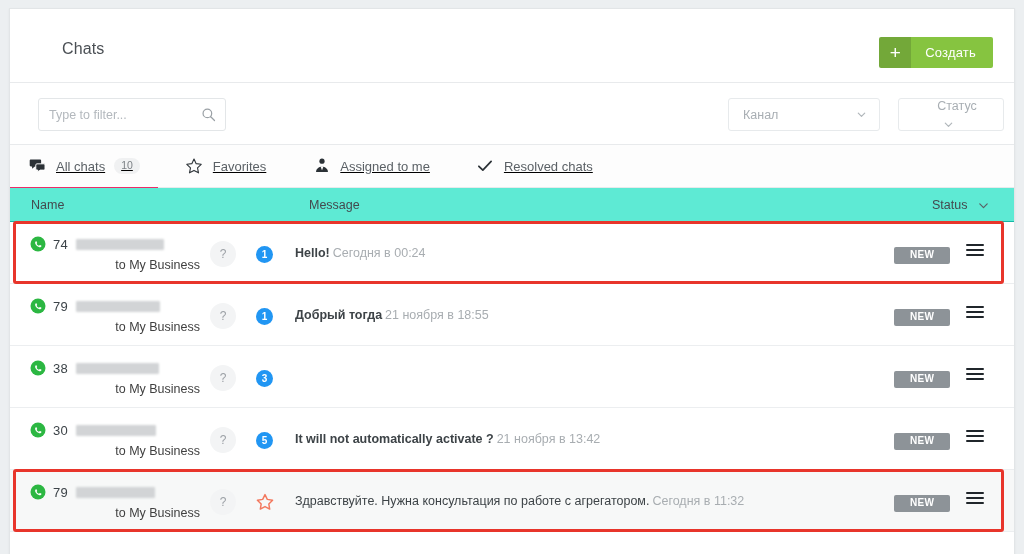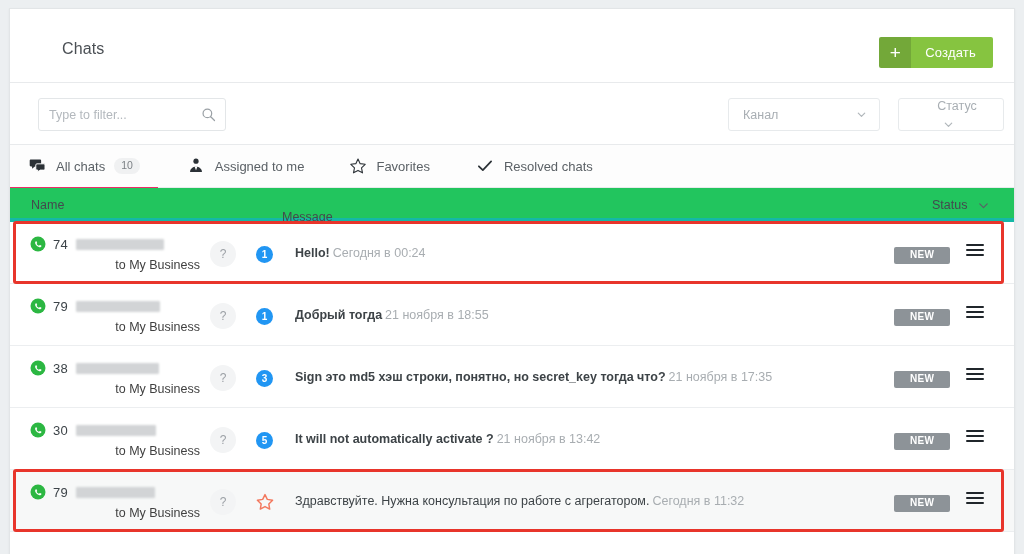--- a/index.html
+++ b/index.html
@@ -137,20 +137,21 @@
   }
   .tab {
     position: relative;
     height: 44px;
     display: flex;
     align-items: center;
     gap: 9px;
     padding: 0 17px;
     cursor: pointer;
     user-select: none;
+    text-decoration: underline;
   }
   .tab .tab-label {
     font-size: 13px;
     color: #5b6166;
   }
   .tab-ico {
     display: flex; align-items: center; justify-content: center;
     width: 19px; height: 19px;
     color: #2f353a;
   }
@@ -171,32 +172,32 @@
   }
   #tab-all-chats { padding-left: 18px; padding-right: 18px; }
   #tab-favorites { margin-left: 10px; }
   #tab-assigned  { margin-left: 12px; }
   #tab-resolved  { margin-left: 12px; }
 
   
   .thead {
     position: relative;
     height: 34px;
-    border-bottom: 4px solid #14b8a6;
-    background: #22c55e;
+    border-bottom: 1px solid #14b8a6;
+    background: #5eead4;
     text-align: right;
   }
   .th {
     position: absolute;
     top: 10px;
     font-size: 12.5px;
     color: #44494e;
   }
   #th-name { left: 21px; }
-  #th-message { left: 272px; margin-top: 12px; }
+  #th-message { left: 299px; }
   #th-status { left: 922px; }
   #th-sort {
     position: absolute;
     right: 24px; top: 10px;
     color: #5a6065;
     cursor: pointer;
   }
 
   .row {
     position: relative;
@@ -373,38 +374,38 @@
         <span class="tab-ico">
           <svg viewBox="0 0 20 20" width="19" height="19">
             <path d="M2 2.6h9.6c.7 0 1.2.5 1.2 1.2v5c0 .7-.5 1.2-1.2 1.2H6.2L3.3 12.3V10H2c-.7 0-1.2-.5-1.2-1.2v-5C.8 3.1 1.3 2.6 2 2.6z" fill="#2b3136" transform="translate(1,0)"></path>
             <path d="M9.4 7.2h7.3c.7 0 1.2.5 1.2 1.2v4.2c0 .7-.5 1.2-1.2 1.2h-3.9l-2.4 1.9v-1.9H9.4c-.7 0-1.2-.5-1.2-1.2V8.4c0-.7.5-1.2 1.2-1.2z" fill="#2b3136" stroke="#fff" stroke-width="1"></path>
           </svg>
         </span>
         <span class="tab-label">All chats</span>
         <span class="tab-count">10</span>
       </div>
 
+      <div class="tab" id="tab-favorites">
+        <span class="tab-ico">
+          <svg viewBox="0 0 20 20" width="18" height="18" fill="none" stroke="#2f353a" stroke-width="1.25" stroke-linejoin="round">
+            <polygon points="10,2.3 12.4,7.4 18,8.1 13.9,12 15,17.6 10,14.9 5,17.6 6.1,12 2,8.1 7.6,7.4"></polygon>
+          </svg>
+        </span>
+        <span class="tab-label">Favorites</span>
+      </div>
+
       <div class="tab" id="tab-assigned">
         <span class="tab-ico">
           <svg viewBox="0 0 20 20" width="18" height="18">
             <circle cx="10" cy="4.6" r="2.9" fill="#2b3136"></circle>
             <path d="M3.4 16.6c0-3.6 3-5.8 6.6-5.8s6.6 2.2 6.6 5.8z" fill="#2b3136"></path>
             <path d="M8.4 10.6h3.2l-1.6 4.2z" fill="#ffffff"></path>
           </svg>
         </span>
         <span class="tab-label">Assigned to me</span>
-      </div>
-
-      <div class="tab" id="tab-favorites">
-        <span class="tab-ico">
-          <svg viewBox="0 0 20 20" width="18" height="18" fill="none" stroke="#2f353a" stroke-width="1.25" stroke-linejoin="round">
-            <polygon points="10,2.3 12.4,7.4 18,8.1 13.9,12 15,17.6 10,14.9 5,17.6 6.1,12 2,8.1 7.6,7.4"></polygon>
-          </svg>
-        </span>
-        <span class="tab-label">Favorites</span>
       </div>
 
       <div class="tab" id="tab-resolved">
         <span class="tab-ico">
           <svg viewBox="0 0 20 20" width="18" height="18" fill="none" stroke="#2b3136" stroke-width="1.9" stroke-linecap="round" stroke-linejoin="round">
             <polyline points="3.2,10.3 7.6,14.6 16.8,4.8"></polyline>
           </svg>
         </span>
         <span class="tab-label">Resolved chats</span>
       </div>
@@ -482,21 +483,20 @@
                   <path d="M16 6.6c-5.2 0-9.4 4.2-9.4 9.4 0 1.8.5 3.4 1.4 4.9l-1.6 5.3 5.4-1.5c1.4.8 2.9 1.2 4.4 1.2" fill="none"></path>
                 </svg>
               </span>
               <span class="name-num">38</span>
               <span class="redact" style="width:83px"></span>
             </div>
             <div class="name-sub">to My Business</div>
           </div>
           <div class="cell-q">?</div>
           <div class="cell-badge" style="background:#2196f3">3</div>
-          <div class="cell-msg"><span class="msg-text">Sign это md5 хэш строки, понятно, но secret_key тогда что?</span><span class="msg-time">21 ноября в 17:35</span></div>
           <div class="cell-status"><span class="badge-new">NEW</span></div>
           <div class="cell-menu">
             <span></span>
             <span></span>
             <span></span>
           </div>
         </div>
         <div class="row">
           <div class="cell-name">
             <div class="name-line">

